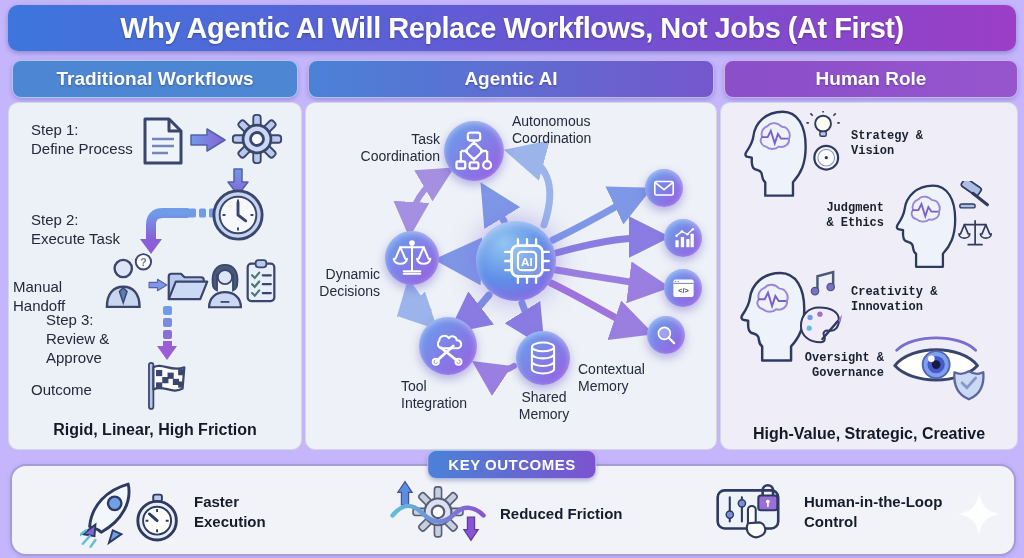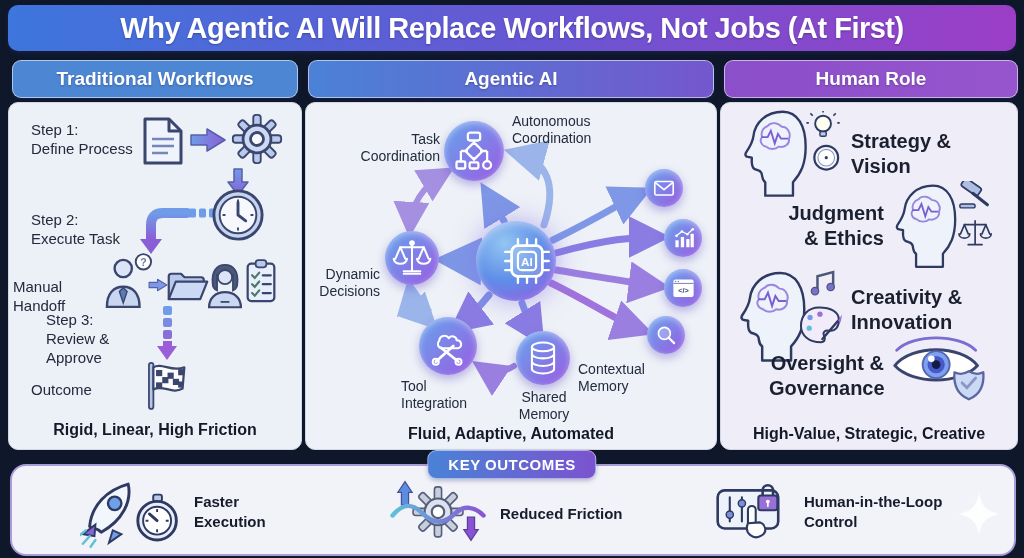--- a/index.html
+++ b/index.html
@@ -1,16 +1,16 @@
 <!DOCTYPE html>
 <html><head>
 <meta charset="utf-8">
 <style>
   html,body{margin:0;padding:0;background:#c9ccd8;}
-  .stage{position:relative;width:1024px;height:558px;background:#0f172a;overflow:hidden;
+  .stage{position:relative;width:1024px;height:558px;background:#c4b5fd;overflow:hidden;
          font-family:"Liberation Sans",sans-serif;color:#1d2433;}
   .abs{position:absolute;}
   .pre{white-space:pre-line;}
 
   .title-bar{left:8px;top:5px;width:1008px;height:46px;border-radius:10px;
     background:linear-gradient(90deg,#3d76dd,#6a55d2 55%,#9c3ec6);
     display:flex;align-items:center;justify-content:center;
     box-shadow:0 2px 5px rgba(40,50,120,.35);}
   .title-bar h1{margin:0;font-size:29px;letter-spacing:-.5px;color:#fff;
     text-shadow:0 1px 2px rgba(20,20,60,.35);}
@@ -30,21 +30,21 @@
   .step-label{font-size:15px;font-weight:500;line-height:1.25;color:#232a3c;}
   .caption{width:100%;text-align:center;font-size:16px;font-weight:bold;color:#14192a;}
 
   .node{border-radius:50%;display:flex;align-items:center;justify-content:center;
     background:linear-gradient(135deg,#66a4ec,#9a5ce2);
     box-shadow:0 4px 10px rgba(95,80,200,.4), inset 0 2px 6px rgba(255,255,255,.45);}
   .hub{background:radial-gradient(circle at 35% 28%,#93c6f2,#5f8ee8 48%,#9c50e0);
     box-shadow:0 0 26px rgba(130,110,230,.55), inset 0 3px 8px rgba(255,255,255,.5);justify-content:flex-end;}
   .net-label{font-size:14px;font-weight:500;line-height:1.18;color:#242b3e;}
 
-  .human-label{font-size:20px;font-weight:bold;line-height:1.25;color:#1a2030;}
+  .human-label{font-size:12px;font-weight:bold;line-height:1.25;color:#1a2030;font-family:Liberation Mono, monospace;}
 
   .outcomes{left:10px;top:464px;width:1002px;height:88px;background:#f2f3f9;
     border:2px solid #a79bd8;border-radius:16px;box-shadow:0 1px 4px rgba(60,60,120,.15);}
   .badge{top:450px;left:50%;transform:translateX(-50%);padding:5px 20px;border-radius:9px;
     background:linear-gradient(90deg,#4a82d6,#7b53cf);color:#fff;font-size:15px;font-weight:bold;
     letter-spacing:.5px;border:1px solid rgba(255,255,255,.5);box-shadow:0 2px 4px rgba(40,50,120,.3);}
   .outcome-label{font-size:15px;font-weight:bold;line-height:1.3;color:#161c2c;}
 </style>
 </head>
 <body>
@@ -318,21 +318,20 @@
 Coordination</div>
     <div class="abs net-label pre" style="left:2px;top:138px;width:72px;text-align:right;margin-top:25px;">Dynamic
 Decisions</div>
     <div class="abs net-label pre" style="left:95px;top:275px;width:90px;text-align:left;">Tool
 Integration</div>
     <div class="abs net-label pre" style="left:198px;top:286px;width:80px;text-align:center;">Shared
 Memory</div>
     <div class="abs net-label pre" style="left:272px;top:258px;width:80px;text-align:left;">Contextual
 Memory</div>
 
-    <div class="abs caption" style="left:0;top:322px;">Fluid, Adaptive, Automated</div>
   </div>
 
   <div class="abs panel panel-right">
 
     <svg class="abs" style="left:16px;top:4px;" width="108" height="95" viewBox="0 0 135 120">
       <path d="M57,6 C36,6 22,20 20,37 C19,45 15,51 11,57 C9,60 10,63 13,63 L18,64 C18,70 17,75 21,78 C24,80 28,79 30,83 C32,87 30,92 35,95 L35,112 L70,112 L70,95 C80,84 86,72 86,50 C86,24 76,6 57,6 Z" fill="#eef2fb" stroke="#2e3a62" stroke-width="3" stroke-linejoin="round"></path>
       <path d="M38,24 C32,26 29,32 31,38 C27,42 30,49 36,50 C40,54 48,54 52,50 C59,52 66,47 65,40 C68,33 63,25 56,25 C50,19 42,19 38,24 Z" fill="none" stroke="#9a86dd" stroke-width="2.4"></path>
       <polyline points="30,38 38,38 42,30 47,46 51,34 55,40 64,40" fill="none" stroke="#7a5fd2" stroke-width="2.4"></polyline>
       <g transform="translate(92,6)">
         <path d="M3,5 L0,2 M29,5 L32,2 M16,1 V-1 M-2,14 H-5 M34,14 H37" stroke="#2e3a62" stroke-width="2"></path>

